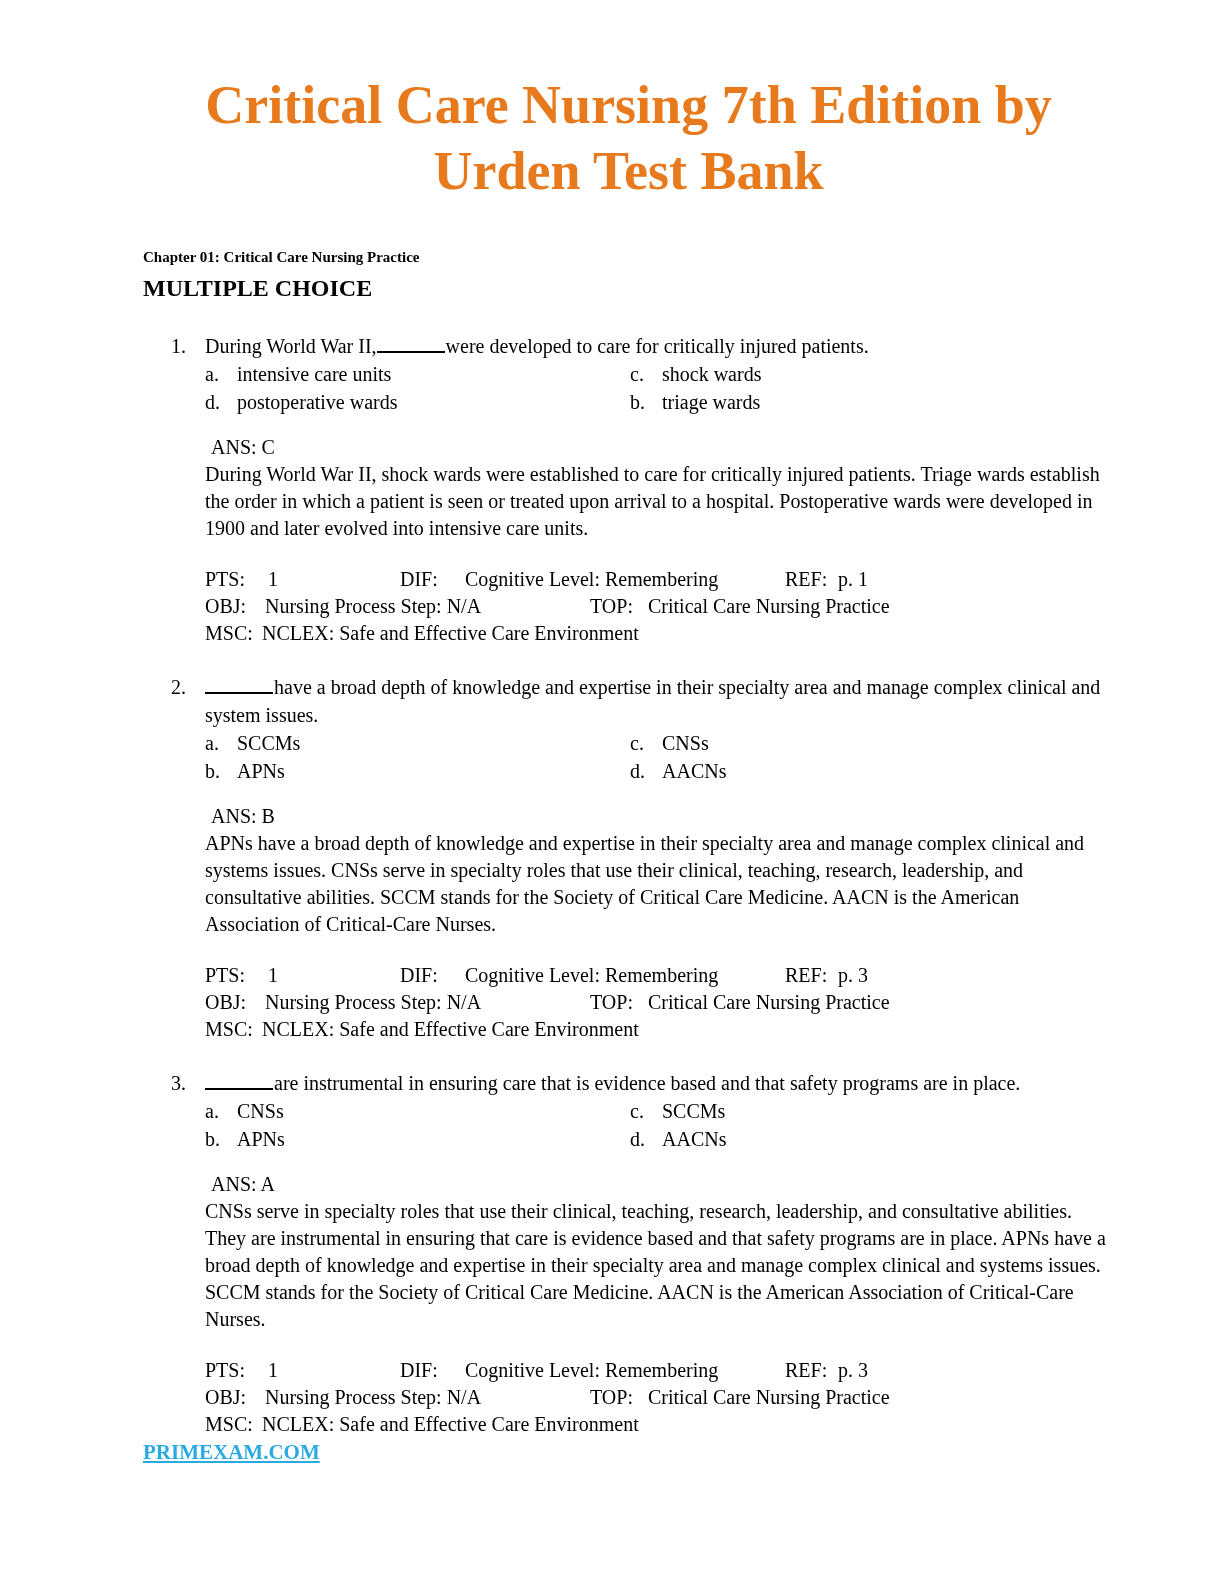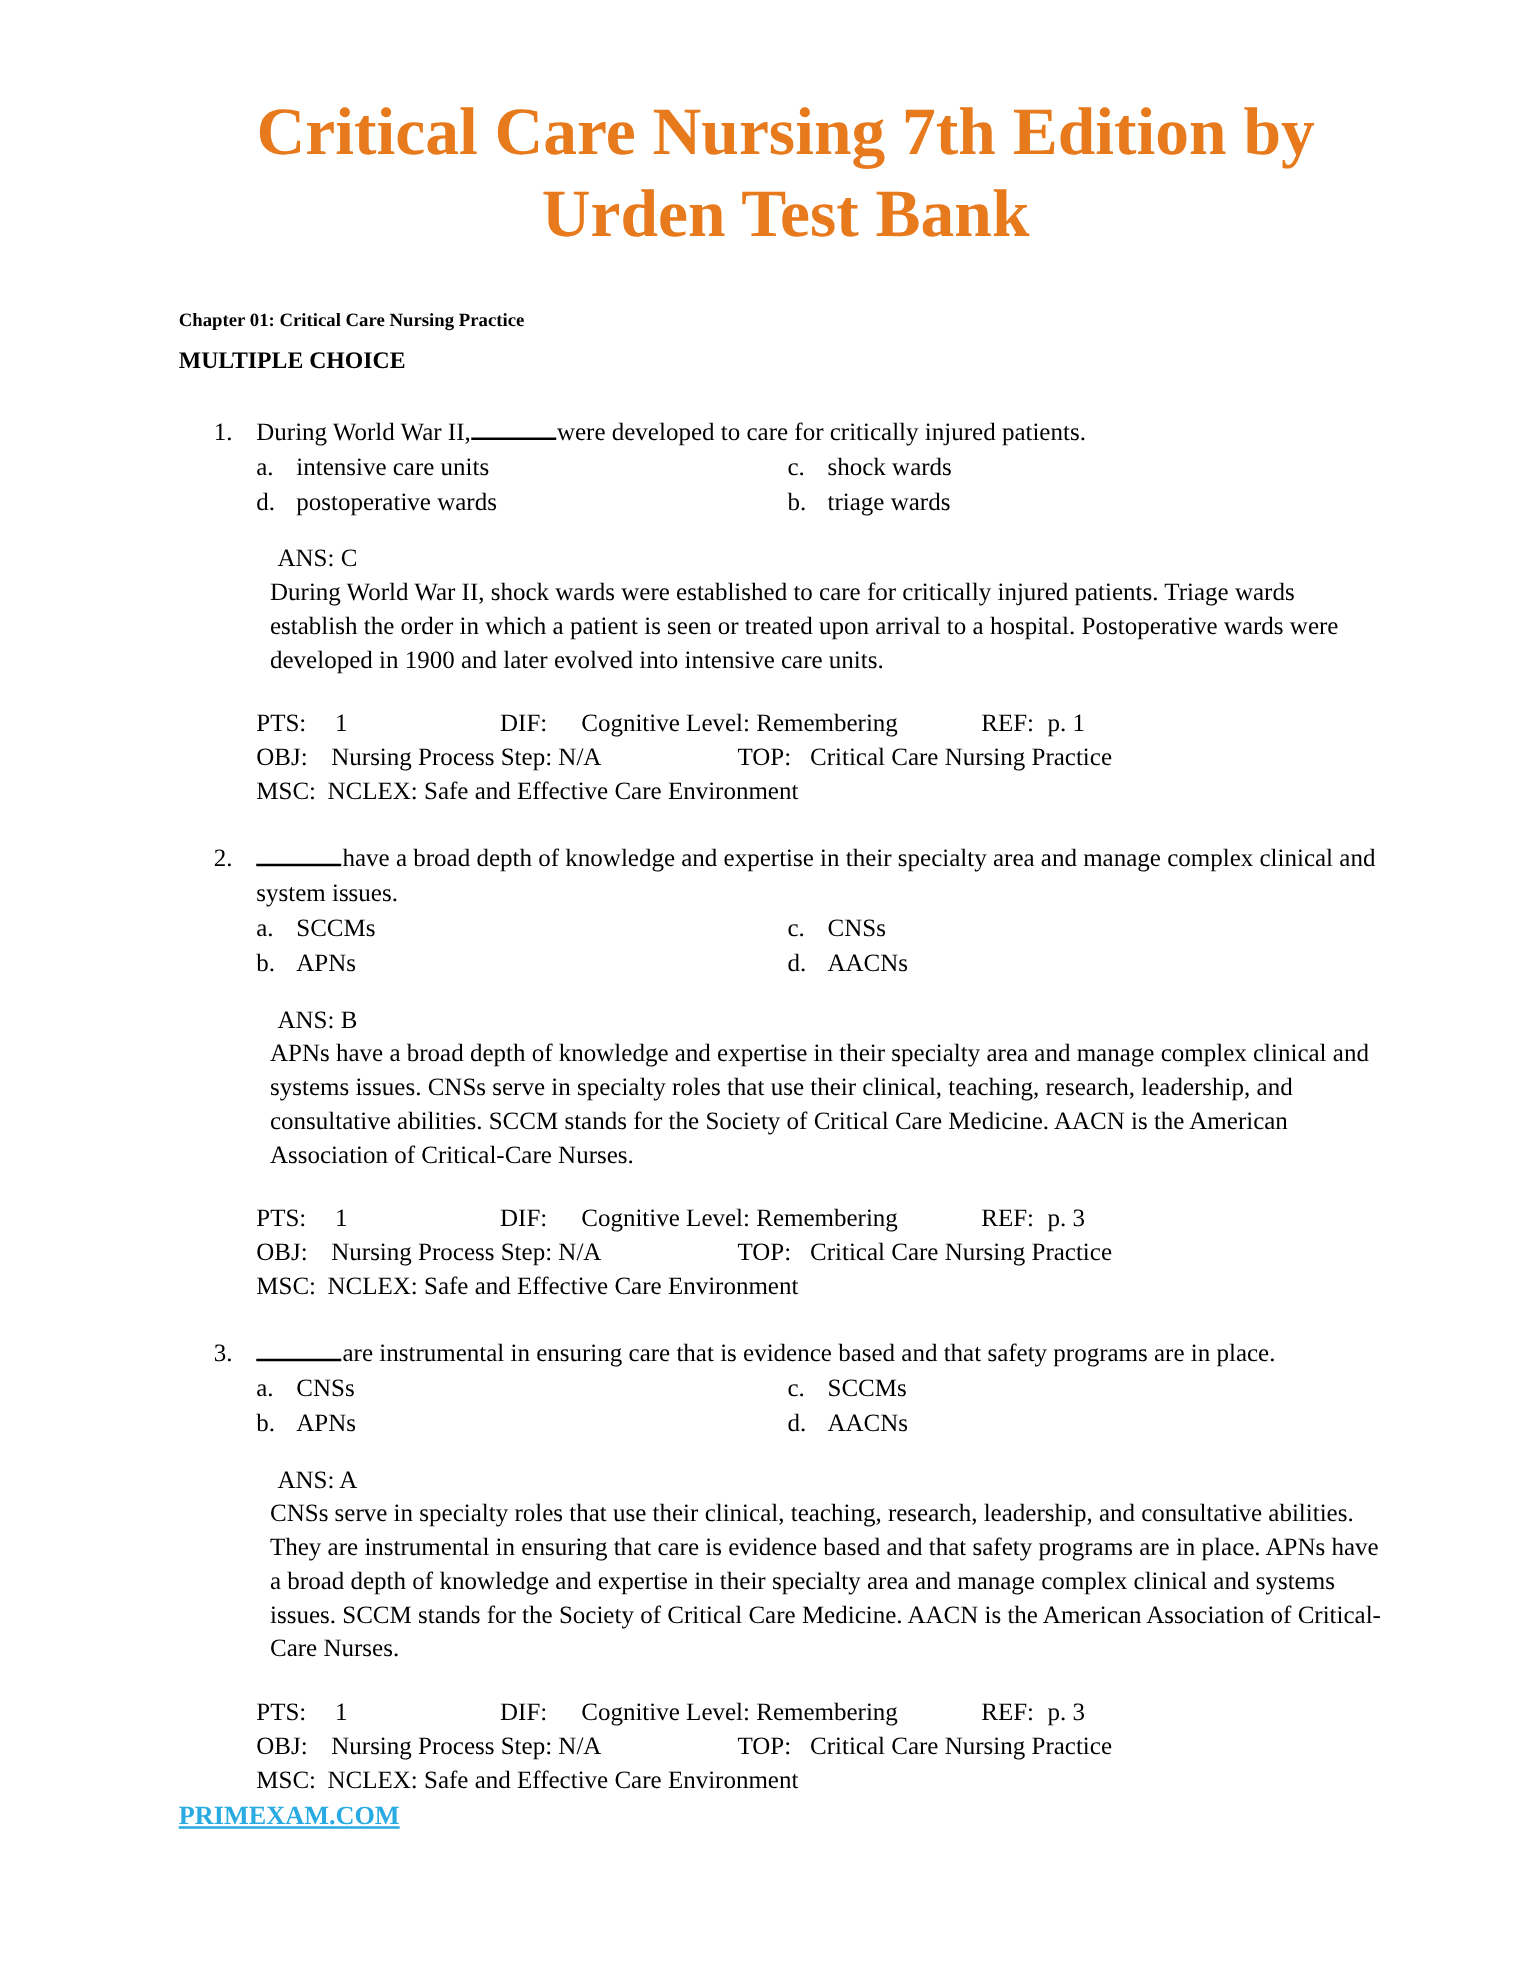--- a/index.html
+++ b/index.html
@@ -29,21 +29,21 @@
   }
   
   .chapter-heading {
     margin-top: 38px;
     font-size: 15px;
     font-weight: bold;
     line-height: 30px;
   }
   .section-heading {
     margin-top: 3px;
-    font-size: 19px;
+    font-size: 24px;
     font-weight: bold;
     line-height: 27px;
   }
   
   .question {
     position: relative;
     margin-left: 62px;
     margin-top: 30px;
     width: 905px;
     font-size: 20px;
@@ -69,21 +69,20 @@
     grid-template-columns: 425px 1fr;
     line-height: 28px;
   }
   .opt-letter {
     display: inline-block;
     width: 32px;
   }
   .ans-block {
     margin-top: 18px;
     line-height: 27px;
-    margin-left: 11px;
   }
   .ans-line { padding-left: 6px; }
   .rationale { line-height: 27px; }
   .meta {
     margin-top: 24px;
     line-height: 27px;
   }
   .ml { display: inline-block; }
   .mv { display: inline-block; }
   .ml-pts { width: 63px; }

